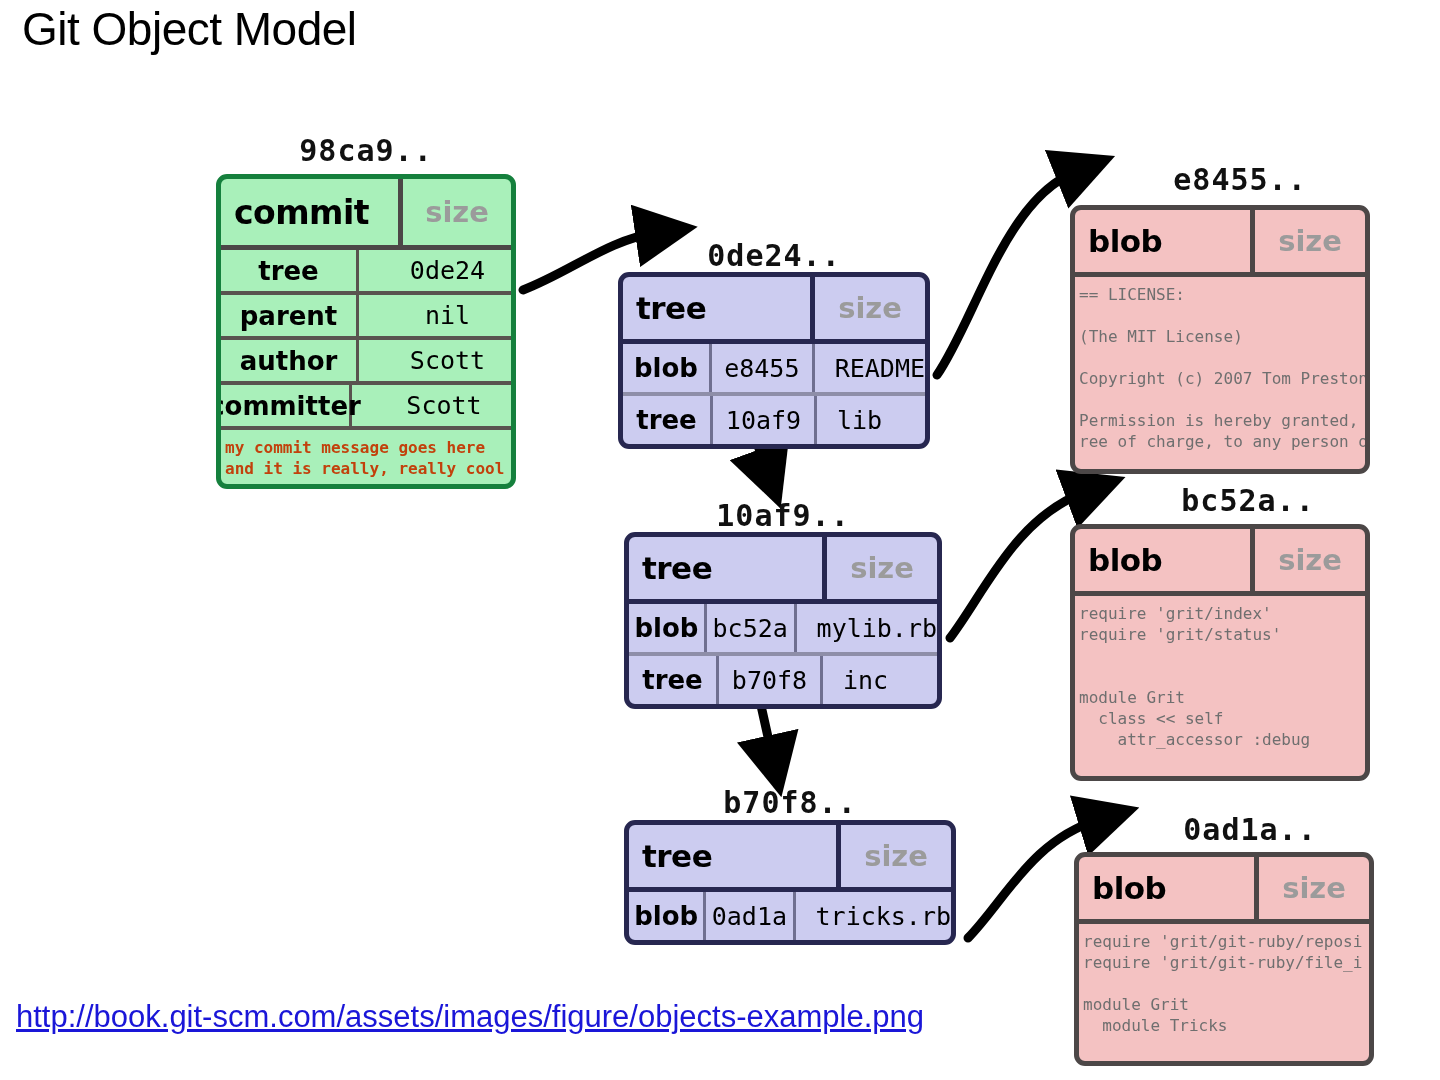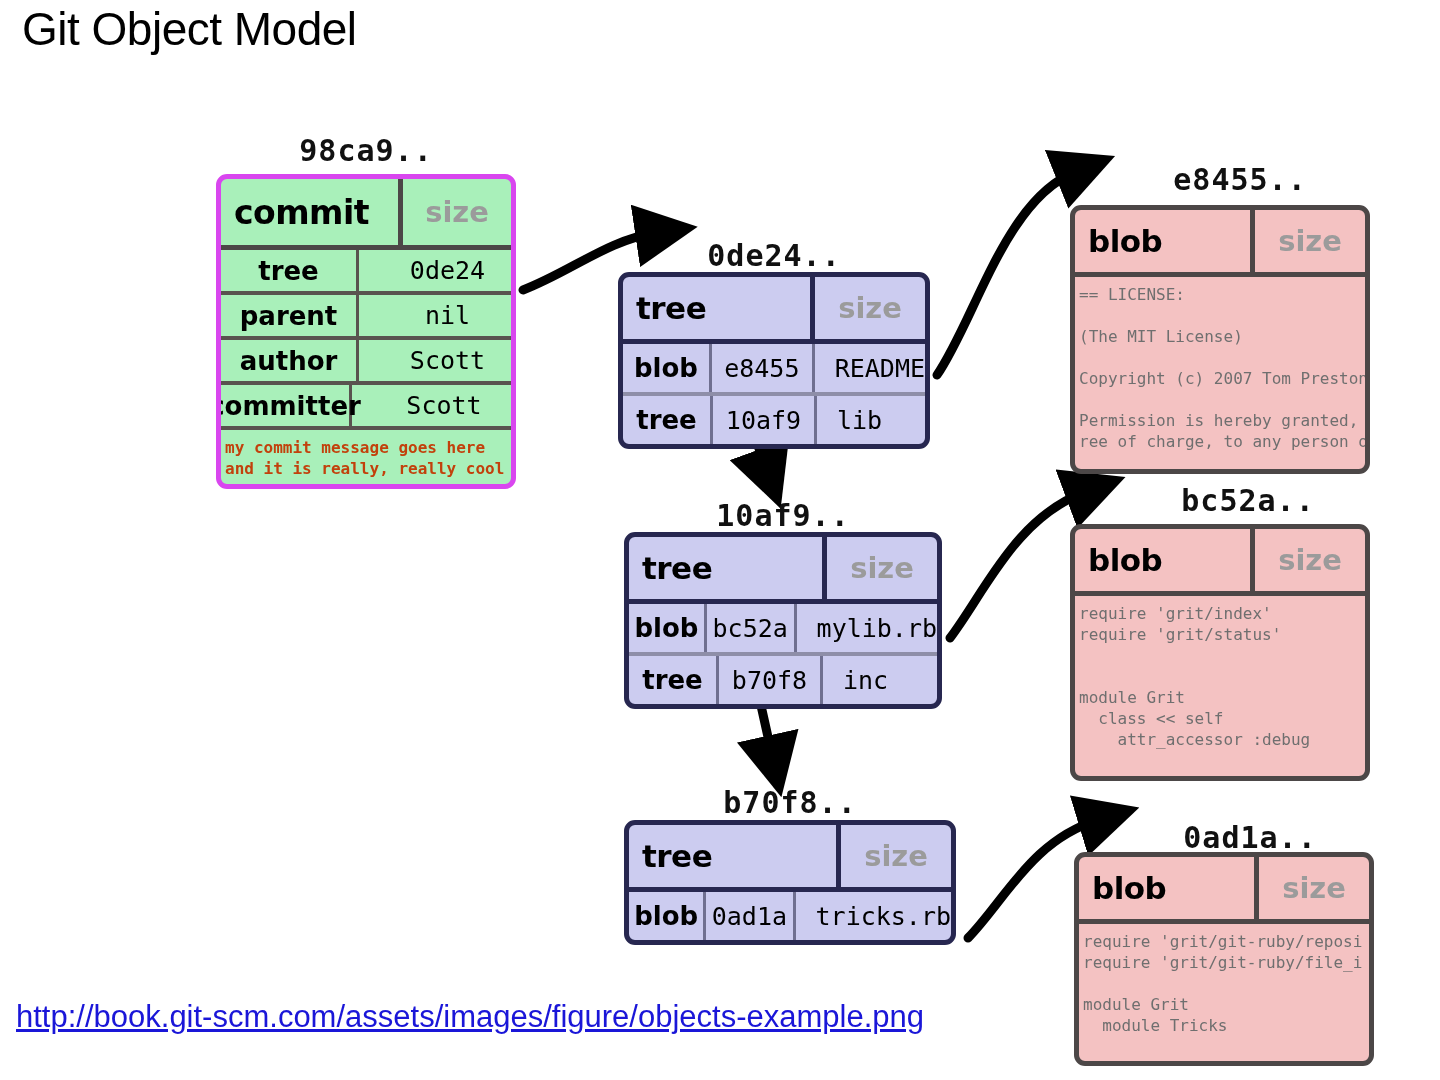--- a/index.html
+++ b/index.html
@@ -137,21 +137,21 @@
     line-height: 21px;
     color: #6f6f6f;
     padding: 7px 8px 5px 4px;
     white-space: pre;
     overflow: hidden;
   }
 
   
   .commit {
     background: #a9f0ba;
-    border: 5px solid #d946ef;
+    border: 5px solid #15803d;
   }
   .commit .hdr { height: 66px; border-bottom: 5px solid #4c4747; }
   .commit .hdr .type { font-size: 33px; }
   .commit .hdr .size { width: 108px; border-left: 5px solid #4c4747; }
   .commit .row { height: 41px; border-bottom: 4px solid #59534f; }
   .commit .row .cell.k { width: 138px; border-right: 3px solid #59534f; }
   .commit .row.wide .cell.k { width: 131px; }
   .commit .row .cell.v { flex: 1 1 auto; margin-left: 25px; }
   .commit .msg { border-top: 0; color: #c2410c; font-weight: bold; }
 
@@ -310,21 +310,21 @@
     </div>
     <div class="body-text" style="height:168px;">require 'grit/index'
 require 'grit/status'
 
 
 module Grit
   class &lt;&lt; self
     attr_accessor :debug</div>
   </div>
 
-  <div class="node-label" style="left:1150px; top:812px; width:200px;margin-top:8px;">0ad1a..</div>
+  <div class="node-label" style="left:1150px; top:812px; width:200px;">0ad1a..</div>
   <div class="node blob" style="left:1074px; top:852px; width:300px;">
     <div class="hdr">
       <div class="type">blob</div>
       <div class="size">size</div>
     </div>
     <div class="body-text" style="height:125px;">require 'grit/git-ruby/reposi
 require 'grit/git-ruby/file_i
 
 module Grit
   module Tricks</div>

